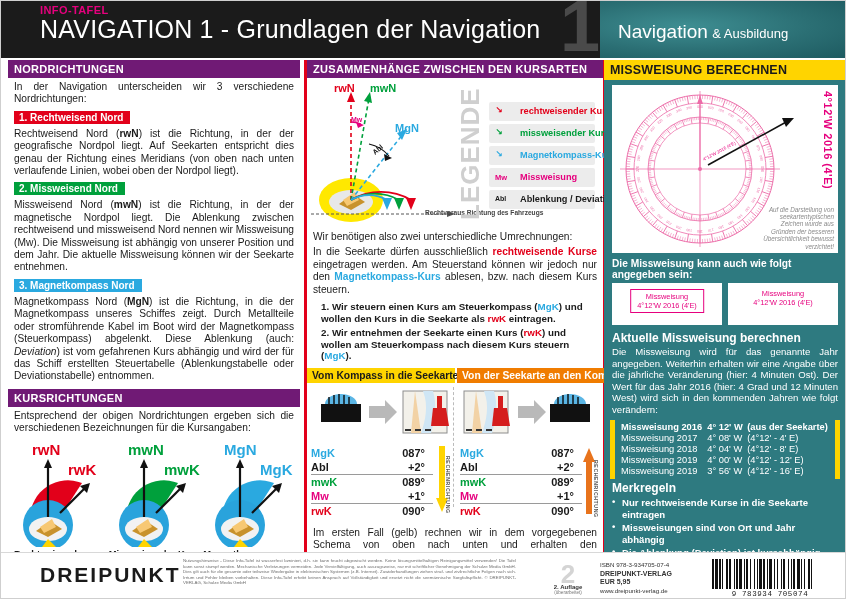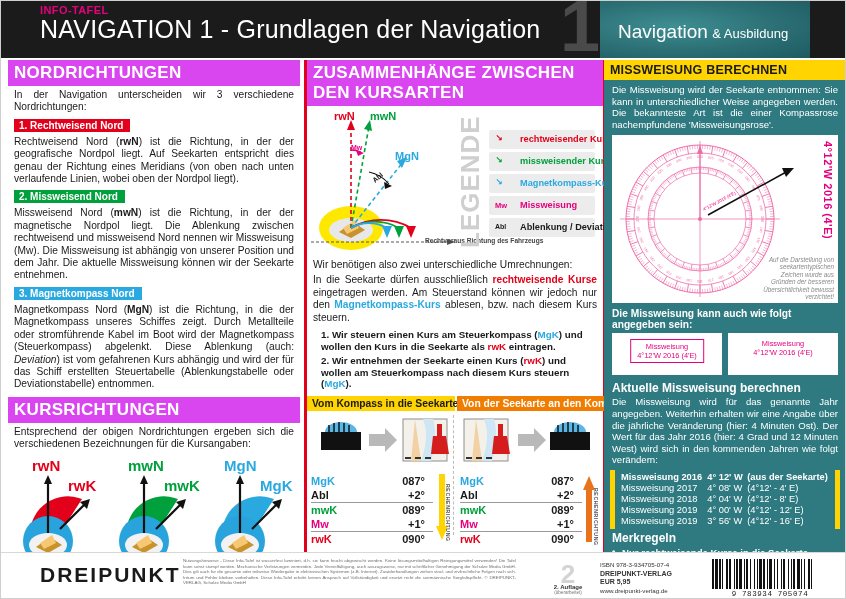--- a/index.html
+++ b/index.html
@@ -14,34 +14,34 @@
 
   
   .header{position:absolute;left:0;top:0;width:846px;height:58px;background:#1b1b1b;}
   .hdr-left{position:absolute;left:40px;top:4px;}
   .hdr-kicker{color:#e6007e;font-size:11px;font-weight:bold;letter-spacing:.4px;
     font-family:"Liberation Sans",sans-serif;}
   .hdr-title{color:#ffffff;font-size:25px;font-weight:normal;letter-spacing:.2px;
     margin-top:-1px;white-space:nowrap;}
   .hdr-bignum{position:absolute;left:560px;top:-10px;font-size:72px;color:#4a4a4a;
     font-weight:bold;line-height:1;}
-  .hdr-right{position:absolute;left:600px;top:0;width:210px;height:58px;
+  .hdr-right{position:absolute;left:600px;top:0;width:246px;height:58px;
     background:radial-gradient(ellipse at 35% 45%, #3e8e92 0%, #2b6f74 55%, #1d5a60 100%);}
   .hdr-right-txt{position:absolute;left:18px;top:21px;color:#ffffff;white-space:nowrap;}
   .hdr-right-txt .b{font-size:19px;}
   .hdr-right-txt .s{font-size:13px;}
 
   
   .colL{position:absolute;left:8px;top:60px;width:292px;height:492px;}
   .colM{position:absolute;left:304px;top:60px;width:296px;height:492px;
     border-left:3px solid #e2001a;border-right:3px solid #e2001a;}
   .colR{position:absolute;left:604px;top:60px;width:242px;height:492px;
     background:#2e7a80;}
 
-  .bar-red{background:#d946ef;color:#fff;font-size:17px;font-weight:bold;
+  .bar-red{background:#701a75;color:#fff;font-size:11px;font-weight:bold;
     letter-spacing:.3px;padding:3px 6px 3px 6px;}
   .bar-yellow{background:#ffd400;color:#1a1a1a;font-size:12.5px;font-weight:bold;
     letter-spacing:.2px;padding:3px 6px;}
 
   .para{font-size:10.2px;line-height:12.4px;text-align:justify;color:#1a1a1a;
     padding:3px 6px 0 6px;}
   .para b{font-weight:bold;}
   .para i{font-style:italic;}
 
   .tag{display:inline-block;color:#fff;font-size:10px;font-weight:bold;
@@ -434,21 +434,20 @@
           <span class="rechen" style="left:139px;top:14px">RECHENRICHTUNG</span>
         </div>
       </div>
     </div>
 
     <div class="para" style="padding-top:2px">Im ersten Fall (gelb) rechnen wir in dem vorgegebenen Schema von oben nach unten und erhalten den rechtweisenden Kurs zur Eintragung in die Seekarte. Im zweiten Fall nutzen wir das gleiche Schema, mit dem Unterschied, dass wir von unten nach oben rechnen und so den Magnetkompasskurs zum Steuern erhalten.</div>
   </div>
 
   <div class="colR">
     <div class="bar-yellow">MISSWEISUNG BERECHNEN</div>
-    <div class="r-para">Die Missweisung wird der Seekarte entnommen: Sie kann in unterschiedlicher Weise angegeben werden. Die bekannteste Art ist die einer Kompassrose nachempfundene 'Missweisungsrose'.</div>
 
     <div class="rose-box">
       <svg width="226" height="168" viewBox="0 0 226 168">
         <g stroke="#ec6ca8" fill="none">
           <circle cx="88" cy="84" r="74" stroke-width="1"></circle>
           <circle cx="88" cy="84" r="66" stroke-width="0.8"></circle>
           <circle cx="88" cy="84" r="52" stroke-width="0.8"></circle>
           <circle cx="88" cy="84" r="46" stroke-width="0.7"></circle>
         </g>
         <g stroke="#ec6ca8" stroke-width="0.7">

